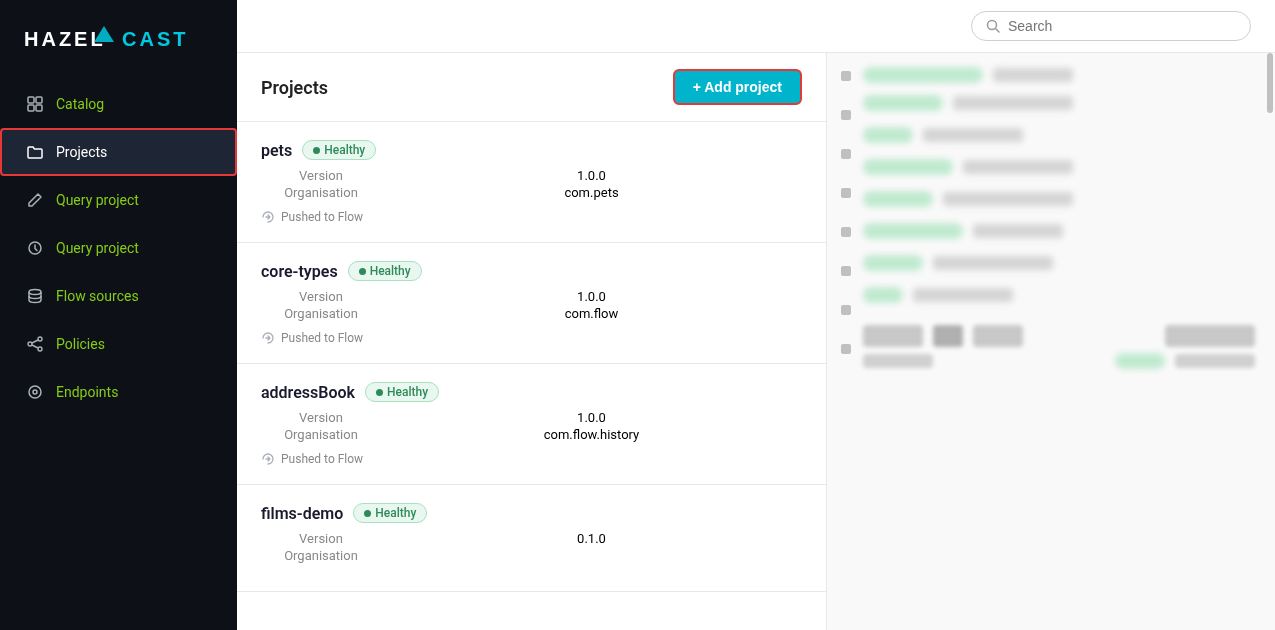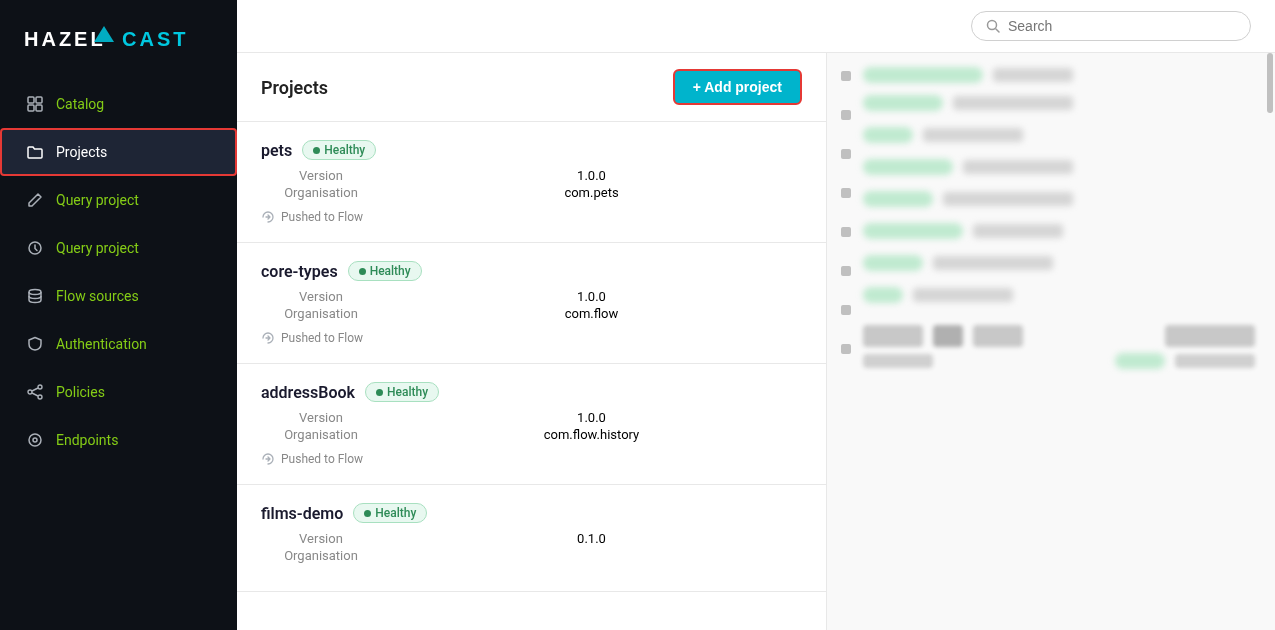--- a/index.html
+++ b/index.html
@@ -270,28 +270,20 @@
       <span class="nav-icon">
         <svg width="16" height="16" viewBox="0 0 16 16" fill="none">
             <ellipse cx="8" cy="4" rx="6" ry="2.5" stroke="#aab0b8" stroke-width="1.5"></ellipse>
             <path d="M2 4v8c0 1.38 2.686 2.5 6 2.5S14 13.38 14 12V4" stroke="#aab0b8" stroke-width="1.5"></path>
             <path d="M2 8c0 1.38 2.686 2.5 6 2.5S14 9.38 14 8" stroke="#aab0b8" stroke-width="1.5"></path>
           </svg>
       </span>
       <span class="nav-label">Flow sources</span>
     </div>
 
-    <div class="nav-item">
-      <span class="nav-icon">
-        <svg width="16" height="16" viewBox="0 0 16 16" fill="none">
-            <path d="M8 1.5L2 4v4c0 3.314 2.686 5.5 6 6 3.314-.5 6-2.686 6-6V4L8 1.5z" stroke="#aab0b8" stroke-width="1.5" stroke-linejoin="round"></path>
-          </svg>
-      </span>
-      <span class="nav-label">Authentication</span>
-    </div>
 
 
     <div class="nav-item">
       <span class="nav-icon">
         <svg width="16" height="16" viewBox="0 0 16 16" fill="none">
             <circle cx="13" cy="3" r="2" stroke="#aab0b8" stroke-width="1.4"></circle>
             <circle cx="3" cy="8" r="2" stroke="#aab0b8" stroke-width="1.4"></circle>
             <circle cx="13" cy="13" r="2" stroke="#aab0b8" stroke-width="1.4"></circle>
             <path d="M5 7l6-3M5 9l6 3" stroke="#aab0b8" stroke-width="1.4"></path>
           </svg>

